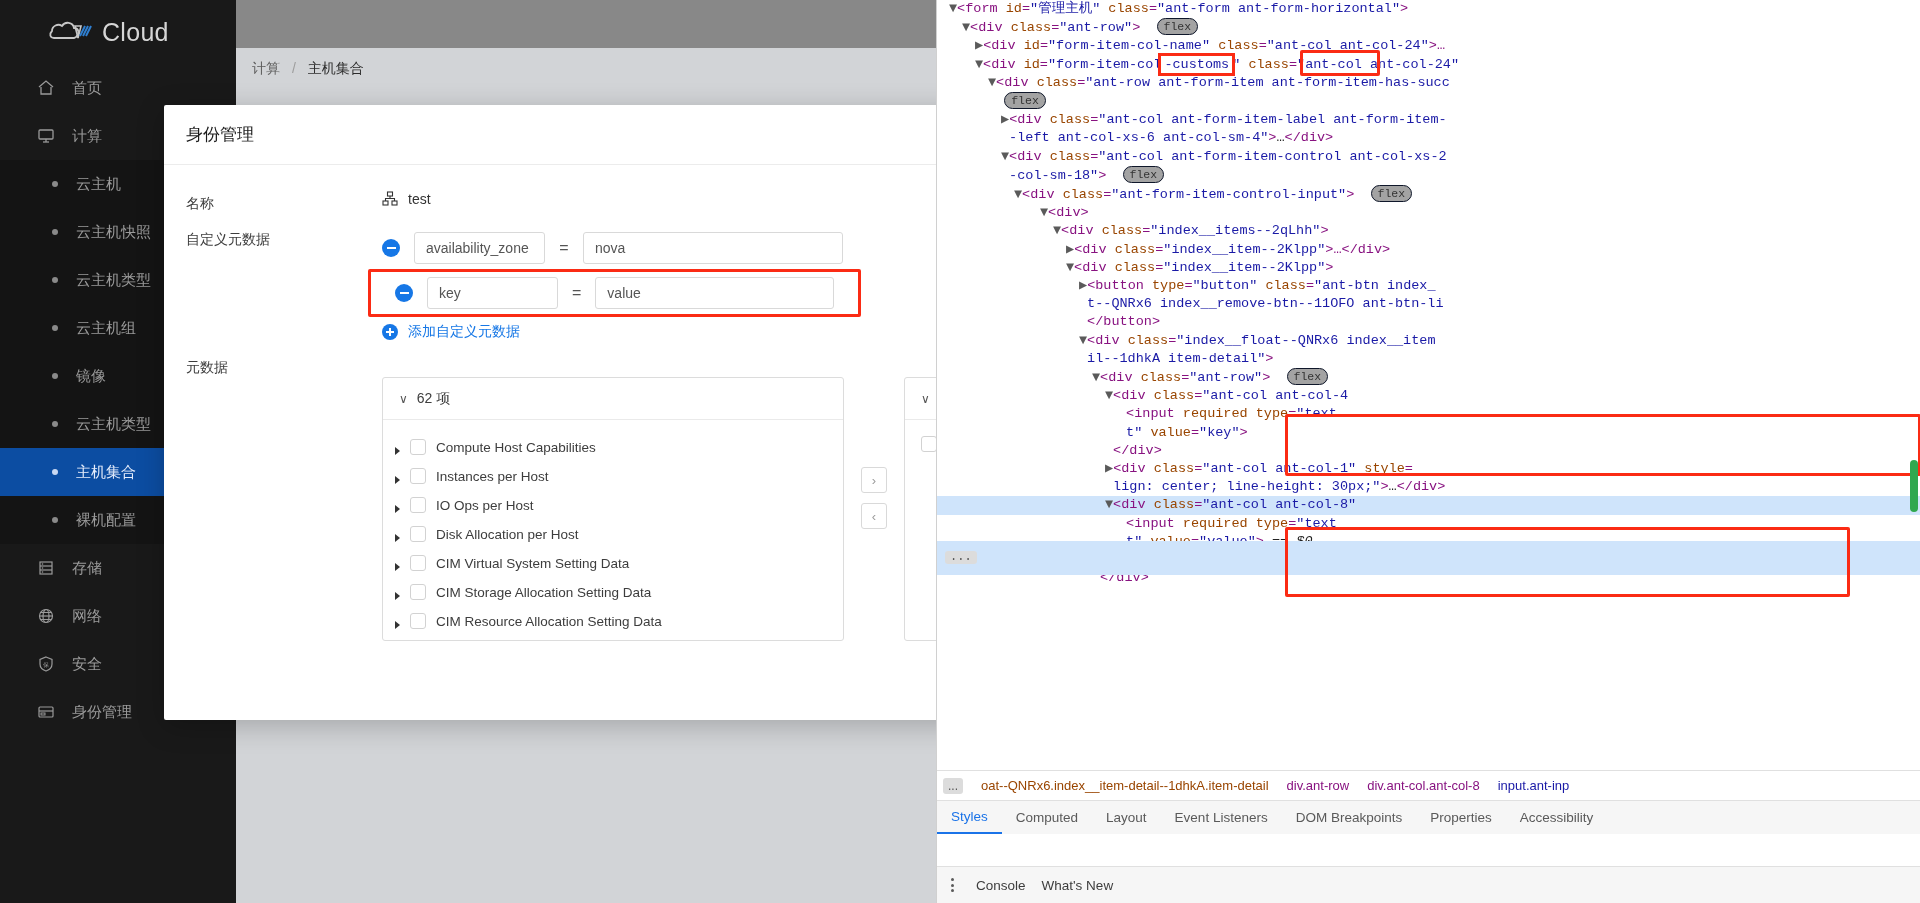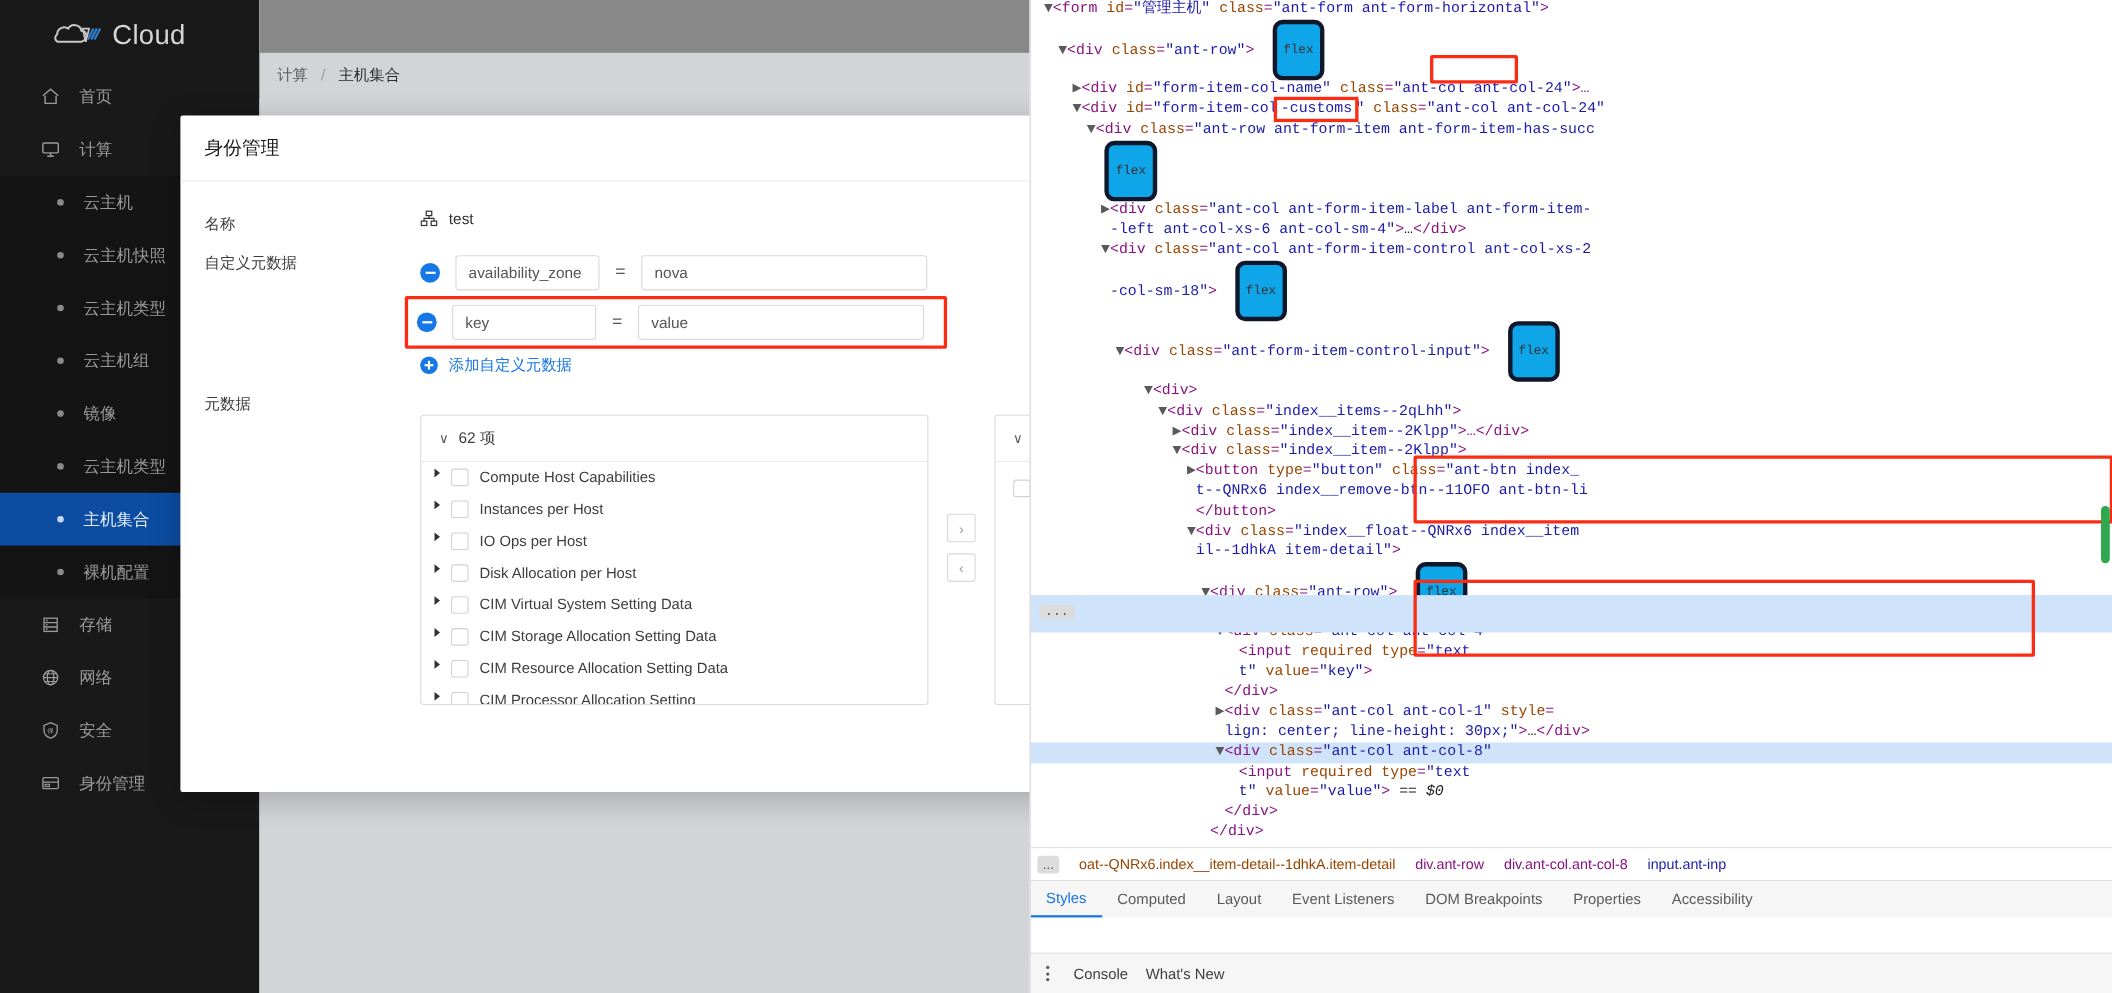--- a/index.html
+++ b/index.html
@@ -79,39 +79,39 @@
   .kv-input {
     height:32px; border:1px solid #d9d9d9; border-radius:3px; background:#fff;
     padding:0 11px; font-family:"Liberation Sans",sans-serif; font-size:14px; color:#555;
     outline:none;
   }
   .kv-key { width:131px; }
   .kv-val { width:260px; }
   .eq { color:#555; font-size:16px; width:10px; text-align:center; }
 
   .kvrow.marked {
-    border:3px solid #fb2b14; border-radius:2px; padding:0 8px;
+    border:3px solid #fb2b14; border-radius:2px; padding:0 24px;
     height:48px; margin-left:-14px; width:493px;
   }
 
   .addlink { display:flex; align-items:center; gap:10px; color:#1677e6; font-size:14px; cursor:pointer; margin-top:6px; }
 
   
   .transfer { display:flex; align-items:flex-start; gap:0; margin-top:22px; }
   .tpanel {
     width:462px; border:1px solid #dcdcdc; border-radius:3px; background:#fff; overflow:hidden;
   }
   .tpanel.right { width:462px; }
   .tphead {
     height:42px; display:flex; align-items:center; gap:9px; padding:0 16px;
     border-bottom:1px solid #eaeaea; font-size:14px; color:#3d3d3d;
   }
   .chev { font-size:12px; color:#555; }
   .tplist { height:220px; overflow:hidden; padding:6px 0; }
-  .titem { height:29px; display:flex; align-items:flex-start; gap:10px; padding-left:12px; font-size:13.5px; color:#3d3d3d; }
+  .titem { height:29px; display:flex; align-items:flex-end; gap:10px; padding-left:12px; font-size:13.5px; color:#3d3d3d; }
   .caret { width:0; height:0; border-left:5px solid #333; border-top:4px solid transparent; border-bottom:4px solid transparent; flex:0 0 5px; cursor:pointer; }
   .cbx { width:16px; height:16px; border:1px solid #d2d2d2; border-radius:3px; background:#fff; flex:0 0 16px; cursor:pointer; }
 
   .tmid { width:60px; display:flex; flex-direction:column; align-items:center; justify-content:center; gap:10px; padding-top:90px; }
   .tbtn {
     width:26px; height:26px; border:1px solid #d9d9d9; border-radius:3px; background:#fff;
     color:#9b9b9b; font-size:13px; display:flex; align-items:center; justify-content:center; cursor:pointer;
   }
   .empty-cb { width:16px; height:16px; border:1px solid #d2d2d2; border-radius:3px; background:#fff; margin:10px 0 0 16px; }
 
@@ -123,22 +123,22 @@
   }
   .dom-pane { position:absolute; left:0; top:0; right:0; height:770px; overflow:hidden; }
   .dom-line { white-space:pre; font-size:13.5px; line-height:18.2px; color:#222; padding-left:4px; }
   .tok-tri { color:#5a5a5a; }
   .tok-tag { color:#881280; }
   .tok-attr { color:#994500; }
   .tok-val { color:#1a1aa6; }
   .tok-punc { color:#881280; }
   .tok-txt { color:#222; }
   .flexbadge {
-    display:inline-block; border:4px solid #0f172a; border-radius:9px;
-    padding:16px 6px; font-size:11.5px; color:#333; background:#0ea5e9; line-height:15px; vertical-align:1px;
+    display:inline-block; border:1px solid #0f172a; border-radius:9px;
+    padding:0 6px; font-size:11.5px; color:#333; background:#a3a3a3; line-height:15px; vertical-align:1px;
   }
   .hl-row { background:#cfe4fb; }
   .dots-badge {
     display:inline-block; background:#dcdcdc; color:#555; border-radius:3px;
     padding:0 5px; font-size:12px; line-height:13px; margin-left:2px;
   }
   .red-box { position:absolute; border:3px solid #fb2b14; border-radius:2px; pointer-events:none; }
 
   .dt-breadcrumb {
     position:absolute; left:0; top:770px; right:0; height:30px;

